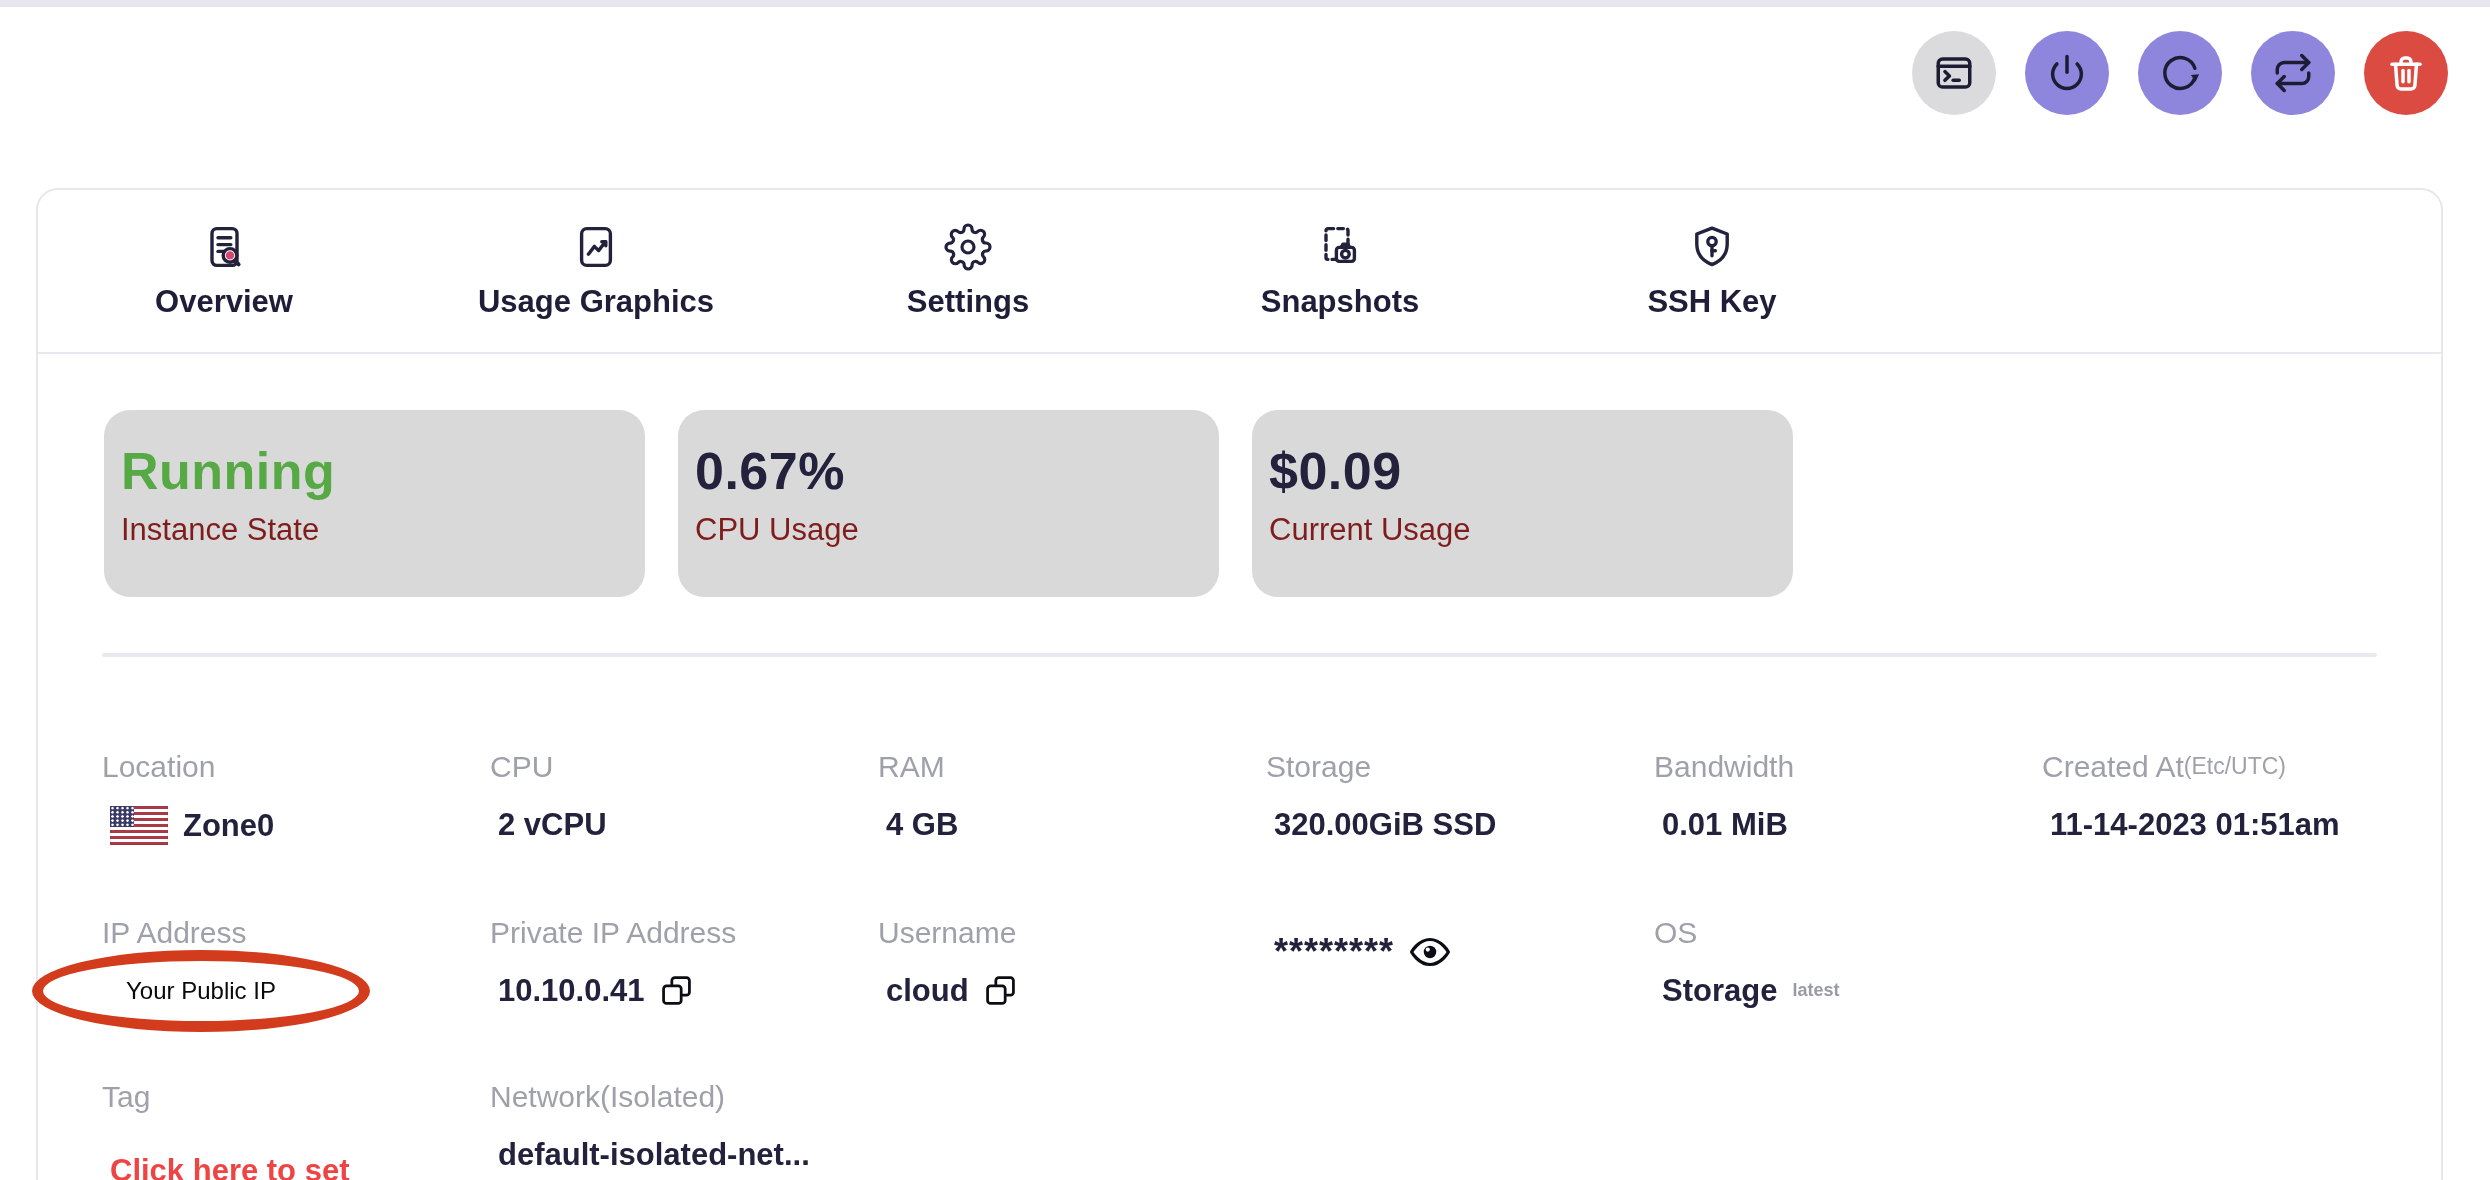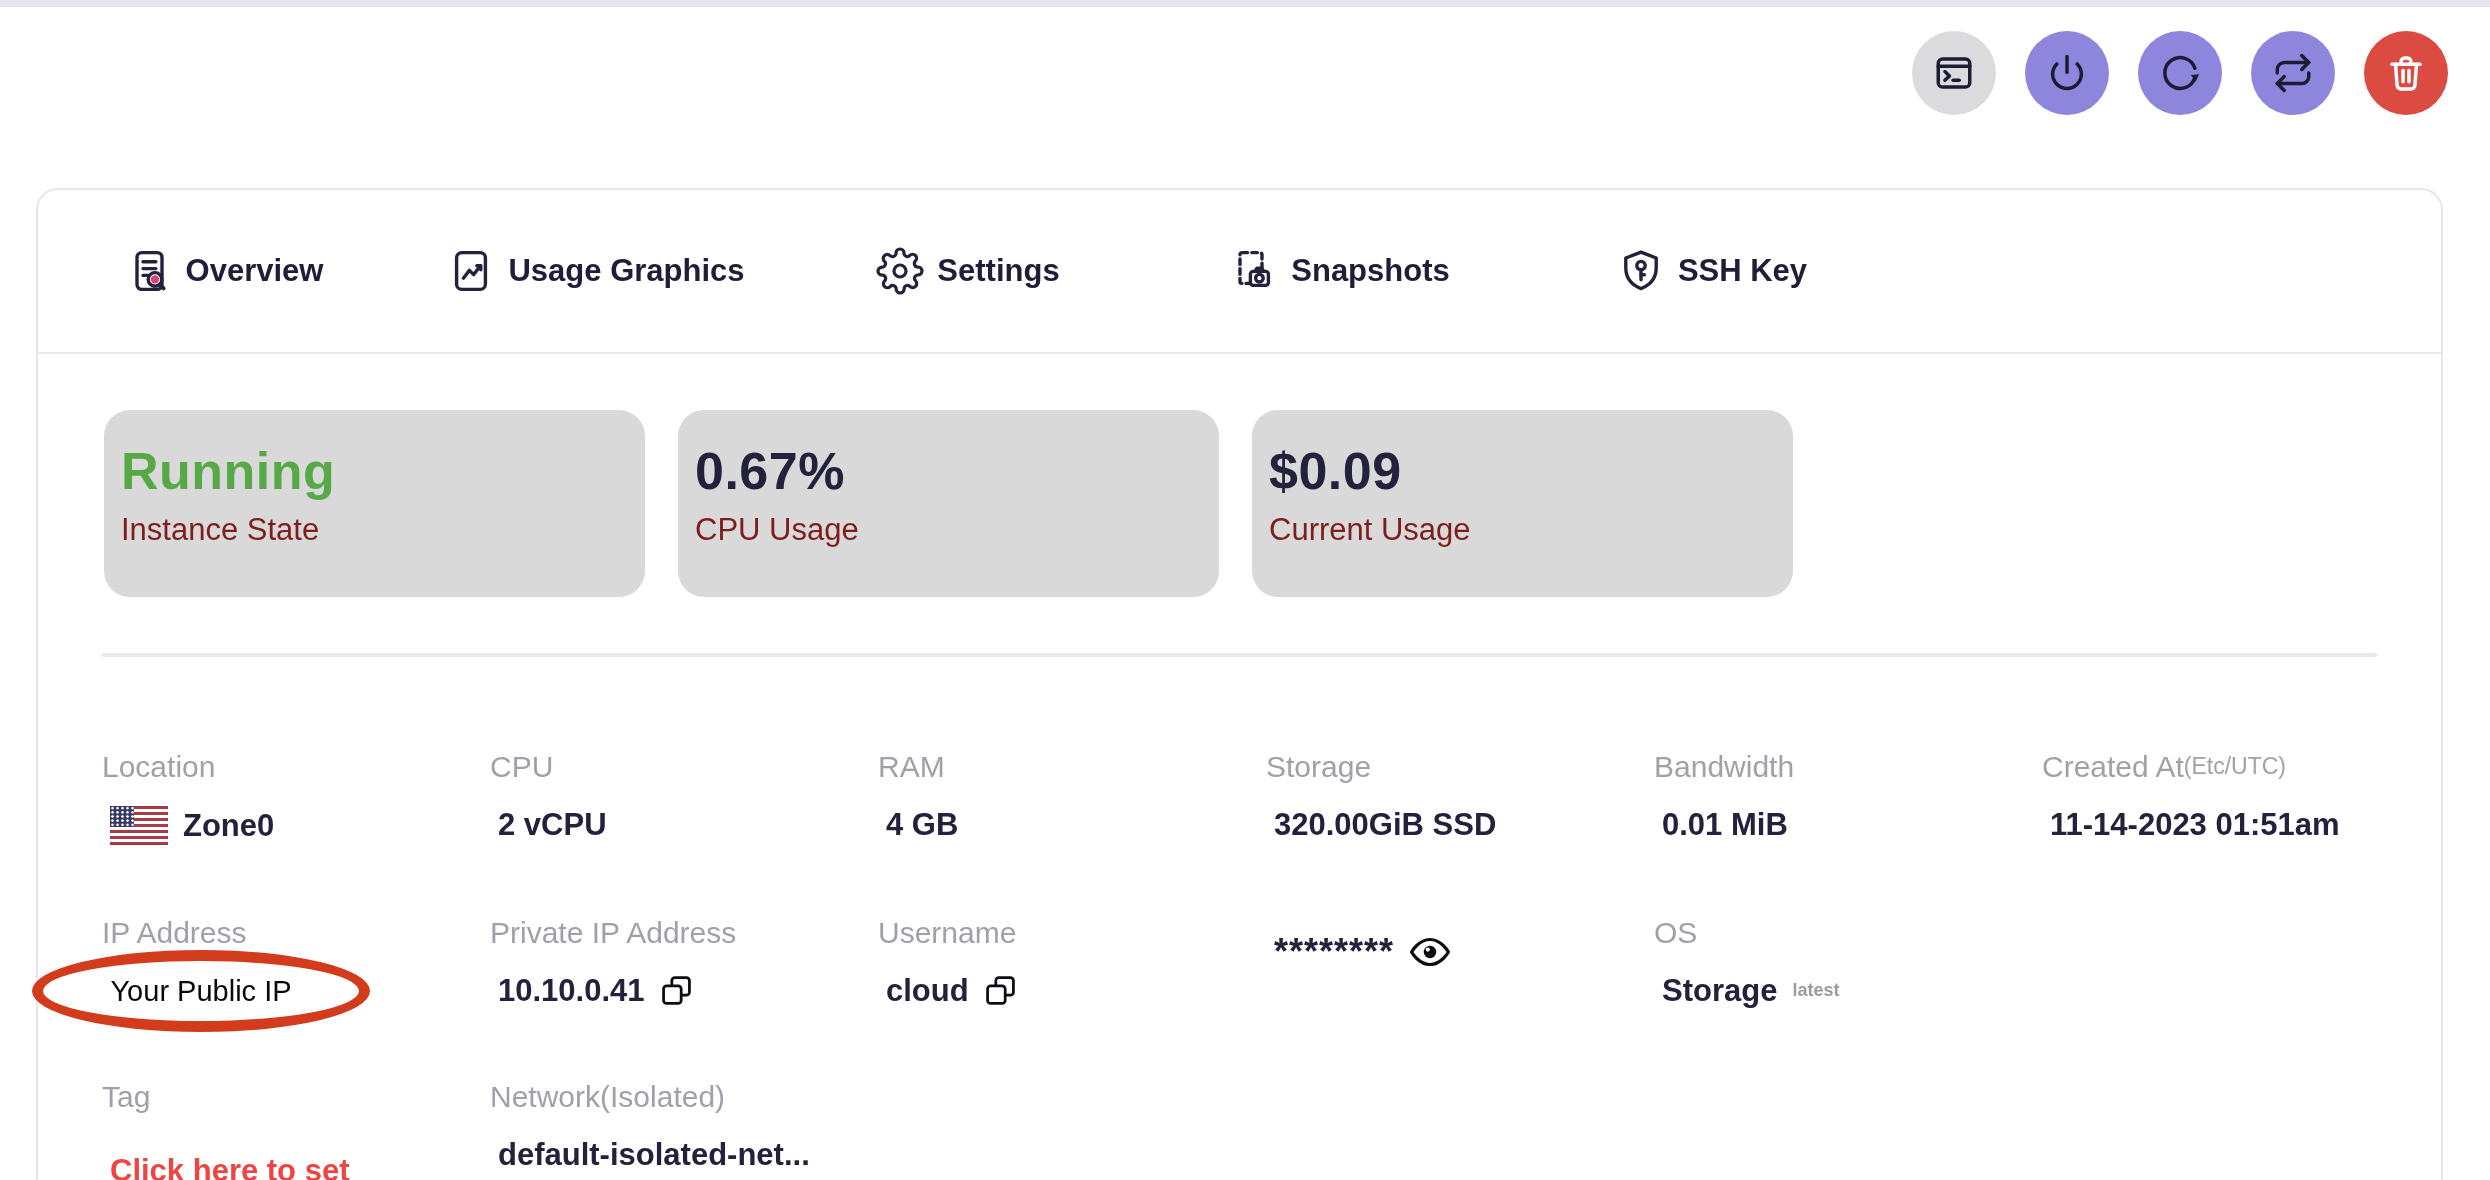--- a/index.html
+++ b/index.html
@@ -19,21 +19,21 @@
 
   
   .card {
     position:absolute; left:36px; top:188px; width:2407px; height:1100px;
     background:#ffffff; border:2px solid #e7e6ec; border-radius:22px; box-sizing:border-box;
   }
 
   
   .tabs { display:flex; height:162px; align-items:center; border-bottom:2px solid #e9e8ee; }
   .tab {
-    width:372px; display:flex; flex-direction:row; align-items:center;
+    width:372px; display:flex; flex-direction:column; align-items:center;
     justify-content:center; gap:13px; cursor:pointer;
   }
   .tab svg { width:48px; height:48px; display:block; color:#23213c; }
   .tab-label { font-size:31px; font-weight:700; color:#1f1d38; }
 
   
   .stats { display:flex; gap:33px; margin:56px 0 0 66px; }
   .stat {
     width:541px; height:187px; background:#d9d9d9; border-radius:26px;
     box-sizing:border-box; padding:32px 0 0 17px;
@@ -81,21 +81,21 @@
     background-image:radial-gradient(circle, #ffffff 1.1px, rgba(0,0,0,0) 1.4px);
     background-size:5px 4.2px;
   }
 
   
   .annotation-ellipse {
     position:absolute; left:32px; top:950px; width:338px; height:82px;
     border:11px solid #d23c1d; border-radius:50%; box-sizing:border-box;
     display:flex; align-items:center; justify-content:center; z-index:5;
   }
-  .annotation-text { font-size:29px; color:#0a0a0a; font-weight:400; white-space:nowrap; }
+  .annotation-text { font-size:24px; color:#0a0a0a; font-weight:400; white-space:nowrap; }
 </style>
 </head>
 <body>
 
 <div class="top-strip"></div>
 
 <div class="toolbar">
   <button class="tb-btn" style="background-color: rgb(219, 219, 222); color: rgb(30, 28, 53);">
     <svg viewBox="0 0 24 24" fill="none" stroke="currentColor" stroke-width="2" stroke-linecap="round" stroke-linejoin="round">
       <rect x="3" y="4" width="18" height="16" rx="2.5"></rect>

